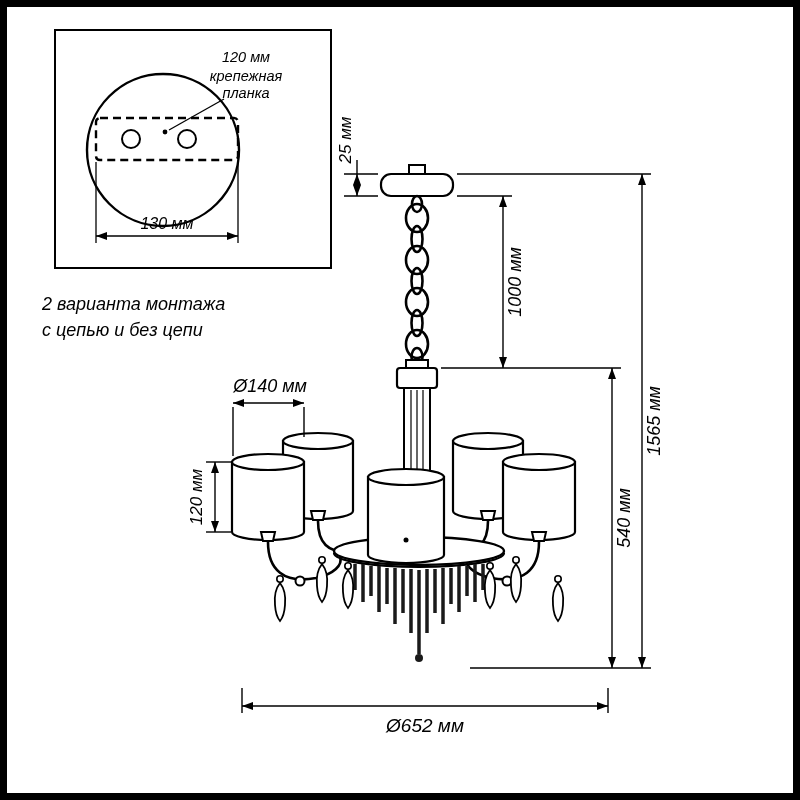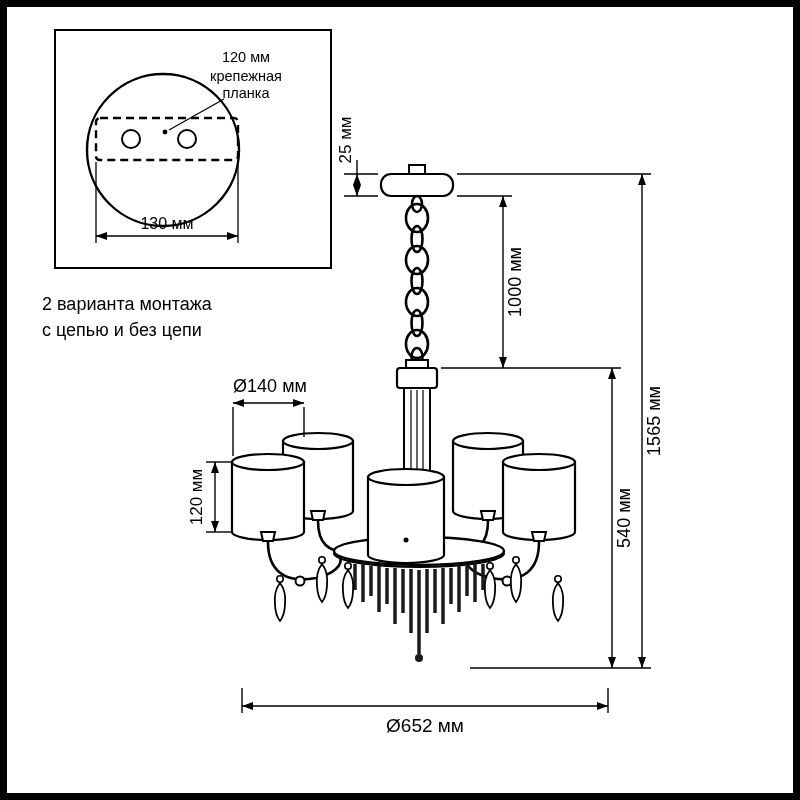--- a/index.html
+++ b/index.html
@@ -1,16 +1,16 @@
 <!DOCTYPE html>
 <html><head>
 <meta charset="utf-8">
 <style>
   html,body{margin:0;padding:0;background:#fff;}
-  .frame{width:800px;height:800px;position:relative;background:#fff;}
+  .frame{width:800px;height:800px;position:relative;background:#fff;font-style:italic;}
   svg{display:block;}
   text{font-family:"Liberation Sans","DejaVu Sans",sans-serif;fill:#000;}
 </style>
 </head>
 <body>
 
 <div class="frame">
 <svg width="800" height="800" viewBox="0 0 800 800">
 
   <rect x="3.5" y="3.5" width="793" height="793" fill="#ffffff" stroke="#000" stroke-width="7"></rect>

